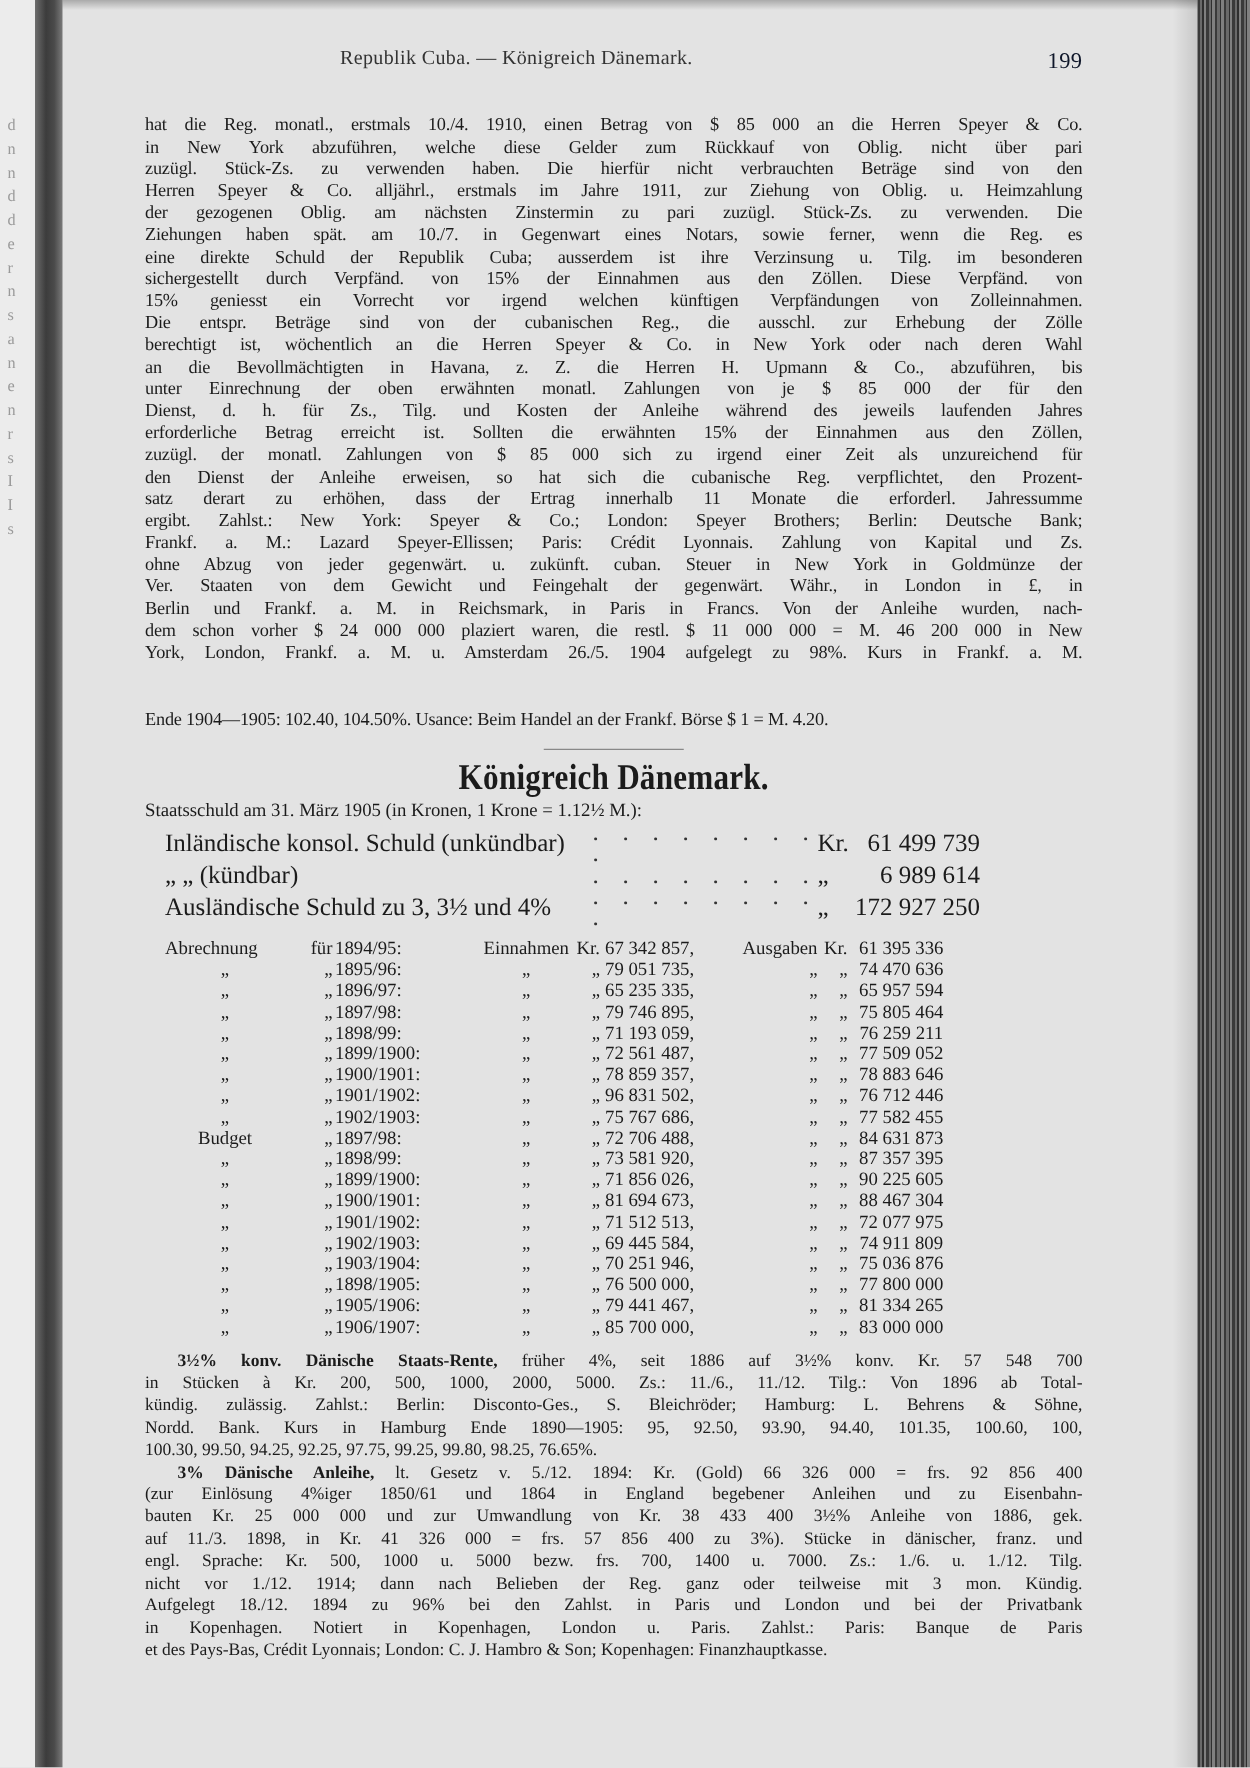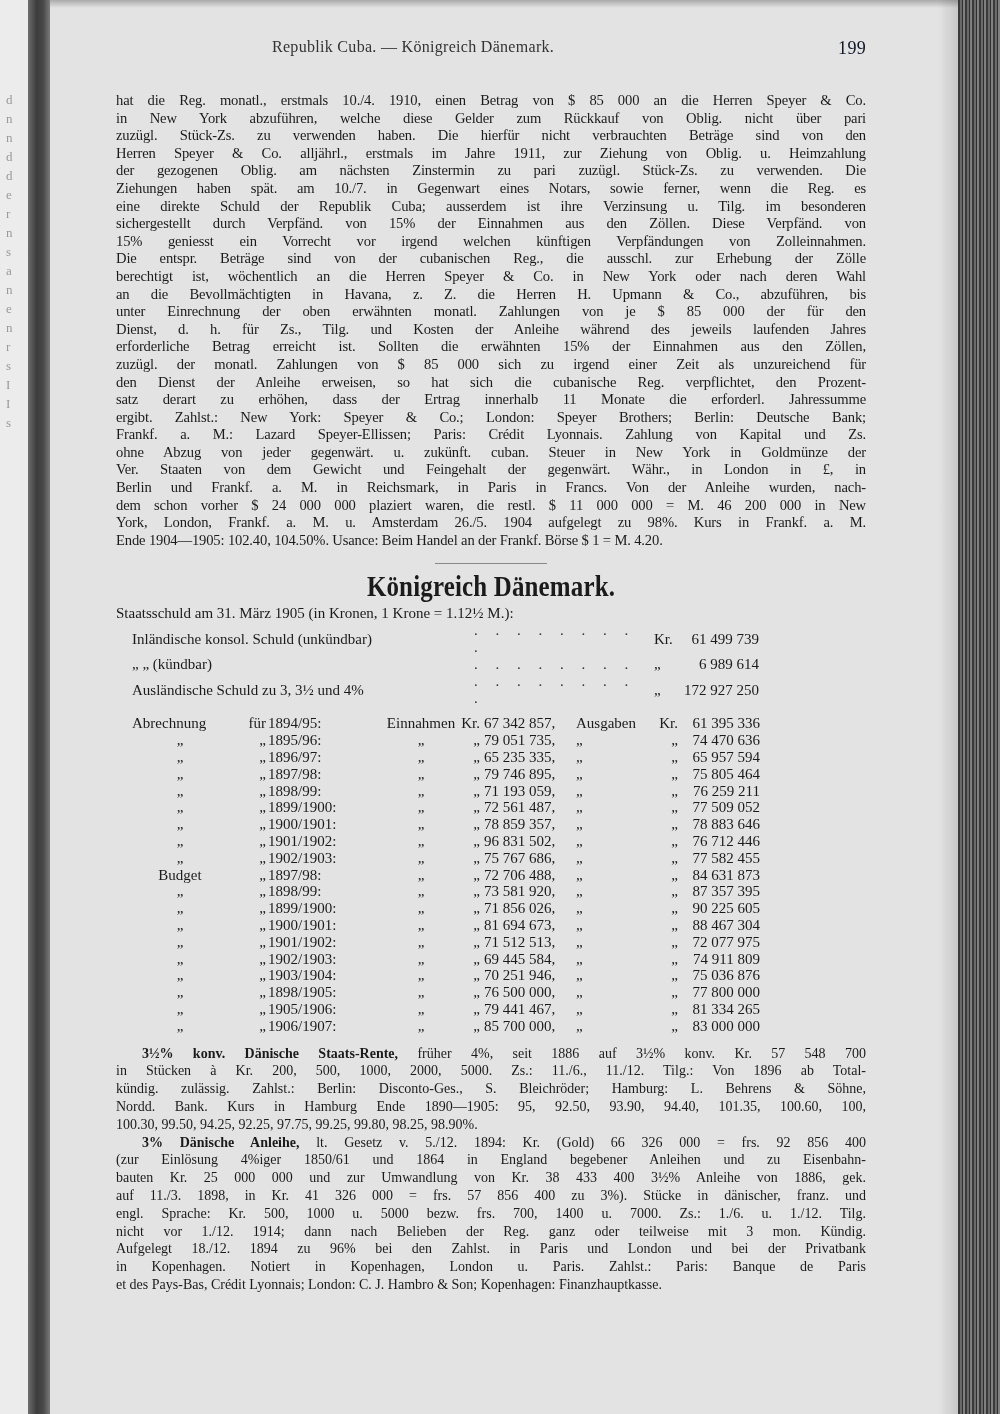--- a/index.html
+++ b/index.html
@@ -39,47 +39,47 @@
   .running-head {
     position: relative; height: 26px; font-size: 16px; letter-spacing: 0.3px;
   }
   .running-head .title { position: absolute; left: 156px; top: 0; color: #333; }
   .running-head .pno { position: absolute; right: 0; top: 0; font-size: 18px; color: #0f172a; }
   .body-text {
     margin-top: 28px; font-size: 14.6px; line-height: 17.6px; text-align: justify;
     letter-spacing: -0.15px;
   }
   .body-text .ln { display: block; text-align: justify; text-align-last: justify; white-space: nowrap; overflow: hidden; }
-  .body-text .ln.last { text-align-last: left; }
+  .body-text .ln.last { text-align-last: left; margin-top: 36px; }
   .rule {
     width: 112px; height: 1px; background: #888; margin: 14px auto 0 auto;
   }
   .section-title {
     text-align: center; font-size: 29px; font-weight: bold; margin-top: 6px; letter-spacing: 0.2px;
     transform: scaleX(0.86); transform-origin: center;
   }
   .debt-intro { font-size: 15px; margin-top: 2px; }
-  table.debt { border-collapse: collapse; margin-left: 16px; font-size: 15px; }
+  table.debt { border-collapse: collapse; margin-left: 16px; font-size: 20px; }
   table.debt td { padding: 0; line-height: 17px; }
   table.debt td.lbl { width: 342px; white-space: nowrap; }
   table.debt td.dots { width: 180px; letter-spacing: 7px; color: #333; }
   table.debt td.cur { width: 30px; text-align: left; }
   table.debt td.amt { width: 70px; text-align: right; white-space: nowrap; }
   table.budget { border-collapse: collapse; margin-left: 16px; margin-top: 8px; font-size: 15px; }
   table.budget td { padding: 0; line-height: 16.8px; white-space: nowrap; }
   .c-lab { width: 96px; text-align: center; }
   .c-lab.first { text-align: left; }
   .c-fur { width: 38px; text-align: right; padding-right: 2px !important; }
   .c-per { width: 118px; text-align: left; }
   .c-ein { width: 70px; text-align: center; }
   .c-kr1 { width: 24px; text-align: right; padding-right: 4px !important; }
   .c-v1 { width: 92px; text-align: left; }
-  .c-aus { width: 78px; text-align: left; }
+  .c-aus { width: 78px; text-align: right; }
   .c-kr2 { width: 24px; text-align: right; padding-right: 4px !important; }
-  .c-v2 { width: 78px; text-align: right; }
+  .c-v2 { width: 78px; text-align: center; }
   .para { font-size: 14px; line-height: 17.8px; text-align: justify; margin-top: 10px; }
   .para .ln { display: block; white-space: nowrap; overflow: hidden; text-align: justify; text-align-last: justify; }
   .para .ln.first { padding-left: 26px; }
   .para .ln.last { text-align-last: left; }
   .para + .para { margin-top: 0; }
   b.hd { font-weight: bold; }
 </style>
 </head>
 <body>
 
@@ -388,21 +388,21 @@
           <td class="c-v2">83 000 000</td>
         </tr>
       </tbody>
   </table>
 
   <div class="para" id="rente">
       <span class="ln first"><b class="hd">3½% konv. Dänische Staats-Rente,</b><span> früher 4%, seit 1886 auf 3½% konv. Kr. 57 548 700</span></span>
       <span class="ln">in Stücken à Kr. 200, 500, 1000, 2000, 5000. Zs.: 11./6., 11./12. Tilg.: Von 1896 ab Total-</span>
       <span class="ln">kündig. zulässig. Zahlst.: Berlin: Disconto-Ges., S. Bleichröder; Hamburg: L. Behrens &amp; Söhne,</span>
       <span class="ln">Nordd. Bank. Kurs in Hamburg Ende 1890—1905: 95, 92.50, 93.90, 94.40, 101.35, 100.60, 100,</span>
-      <span class="ln last">100.30, 99.50, 94.25, 92.25, 97.75, 99.25, 99.80, 98.25, 98.90%.</span>
+      <span class="ln last">100.30, 99.50, 94.25, 92.25, 97.75, 99.25, 99.80, 98.25, 76.65%.</span>
     </div>
   <div class="para" id="anleihe">
       <span class="ln first"><b class="hd">3% Dänische Anleihe,</b><span> lt. Gesetz v. 5./12. 1894: Kr. (Gold) 66 326 000 = frs. 92 856 400</span></span>
       <span class="ln">(zur Einlösung 4%iger 1850/61 und 1864 in England begebener Anleihen und zu Eisenbahn-</span>
       <span class="ln">bauten Kr. 25 000 000 und zur Umwandlung von Kr. 38 433 400 3½% Anleihe von 1886, gek.</span>
       <span class="ln">auf 11./3. 1898, in Kr. 41 326 000 = frs. 57 856 400 zu 3%). Stücke in dänischer, franz. und</span>
       <span class="ln">engl. Sprache: Kr. 500, 1000 u. 5000 bezw. frs. 700, 1400 u. 7000. Zs.: 1./6. u. 1./12. Tilg.</span>
       <span class="ln">nicht vor 1./12. 1914; dann nach Belieben der Reg. ganz oder teilweise mit 3 mon. Kündig.</span>
       <span class="ln">Aufgelegt 18./12. 1894 zu 96% bei den Zahlst. in Paris und London und bei der Privatbank</span>
       <span class="ln">in Kopenhagen. Notiert in Kopenhagen, London u. Paris. Zahlst.: Paris: Banque de Paris</span>

